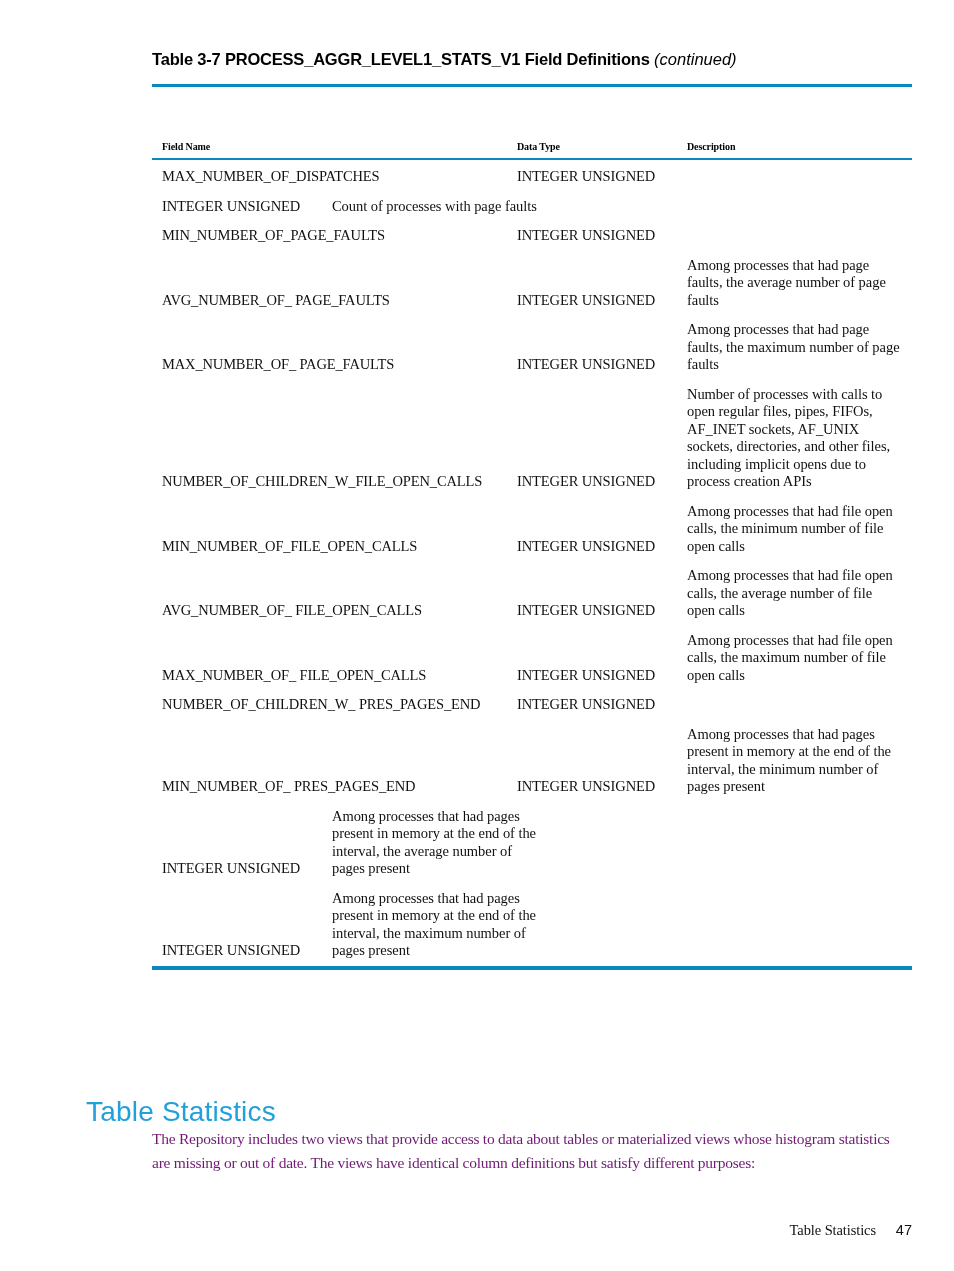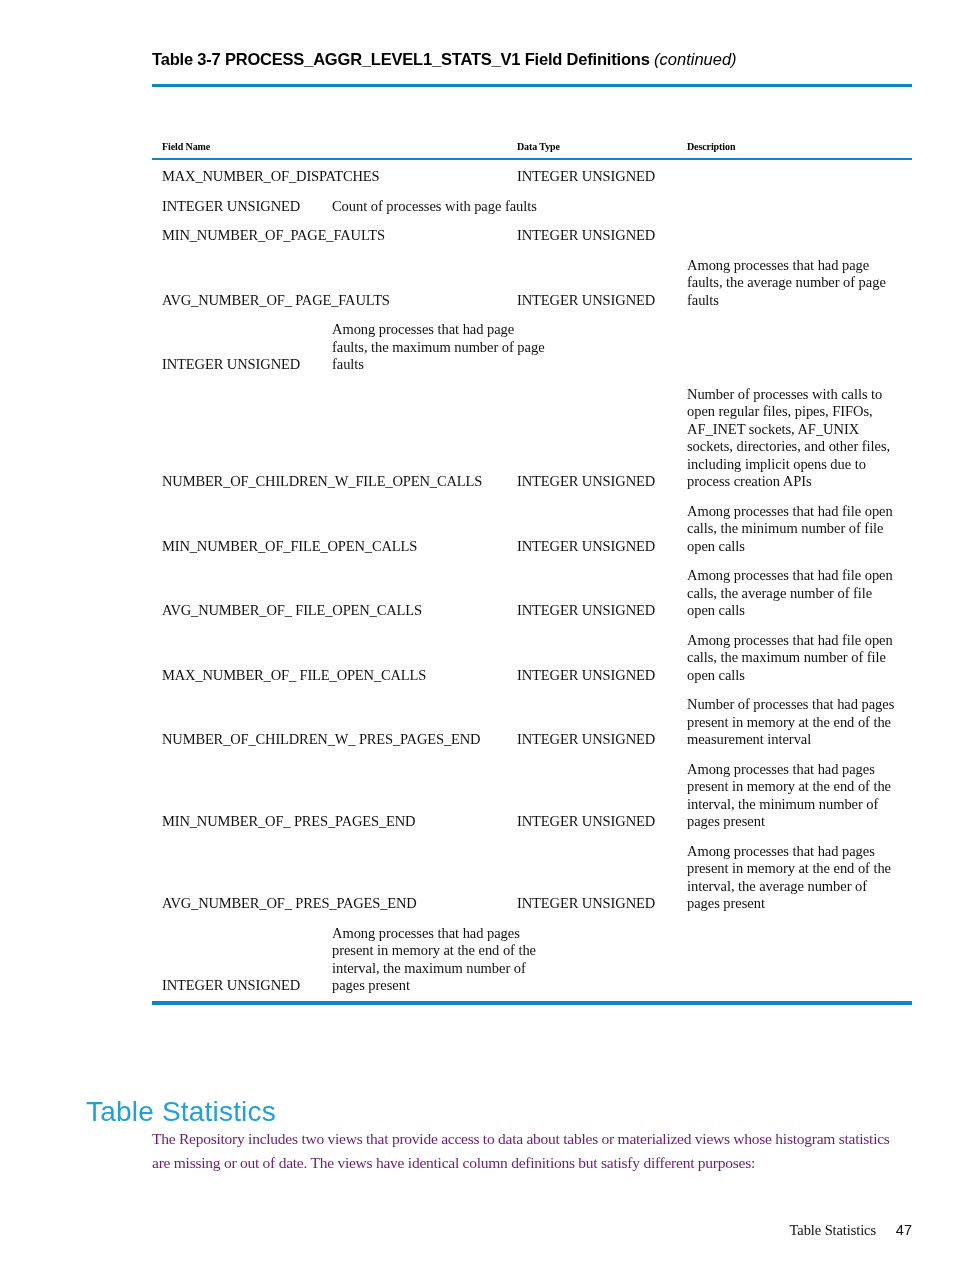--- a/index.html
+++ b/index.html
@@ -190,20 +190,21 @@
         <div class="td type col-type">INTEGER UNSIGNED</div>
       </div>
 
       <div class="trow">
         <div class="td field col-field">AVG_NUMBER_OF_ PAGE_FAULTS</div>
         <div class="td type col-type">INTEGER UNSIGNED</div>
         <div class="td desc col-desc">Among processes that had page faults, the average number of page faults</div>
       </div>
 
       <div class="trow">
+        <div class="td field col-field">MAX_NUMBER_OF_ PAGE_FAULTS</div>
         <div class="td type col-type">INTEGER UNSIGNED</div>
         <div class="td desc col-desc">Among processes that had page faults, the maximum number of page faults</div>
       </div>
 
       <div class="trow">
         <div class="td field col-field">NUMBER_OF_CHILDREN_W_FILE_OPEN_CALLS</div>
         <div class="td type col-type">INTEGER UNSIGNED</div>
         <div class="td desc col-desc">Number of processes with calls to open regular files, pipes, FIFOs, AF_INET sockets, AF_UNIX sockets, directories, and other files, including implicit opens due to process creation APIs</div>
       </div>
 
@@ -221,31 +222,29 @@
 
       <div class="trow">
         <div class="td field col-field">MAX_NUMBER_OF_ FILE_OPEN_CALLS</div>
         <div class="td type col-type">INTEGER UNSIGNED</div>
         <div class="td desc col-desc">Among processes that had file open calls, the maximum number of file open calls</div>
       </div>
 
       <div class="trow">
         <div class="td field col-field">NUMBER_OF_CHILDREN_W_ PRES_PAGES_END</div>
         <div class="td type col-type">INTEGER UNSIGNED</div>
-        <div class="td desc col-desc">Number of processes that had pages present in memory at the end of the measurement interval</div>
       </div>
 
       <div class="trow">
         <div class="td field col-field">MIN_NUMBER_OF_ PRES_PAGES_END</div>
         <div class="td type col-type">INTEGER UNSIGNED</div>
         <div class="td desc col-desc">Among processes that had pages present in memory at the end of the interval, the minimum number of pages present</div>
       </div>
 
       <div class="trow">
-        <div class="td field col-field">AVG_NUMBER_OF_ PRES_PAGES_END</div>
         <div class="td type col-type">INTEGER UNSIGNED</div>
         <div class="td desc col-desc">Among processes that had pages present in memory at the end of the interval, the average number of pages present</div>
       </div>
 
       <div class="trow" style="margin-bottom:6px;">
         <div class="td type col-type">INTEGER UNSIGNED</div>
         <div class="td desc col-desc">Among processes that had pages present in memory at the end of the interval, the maximum number of pages present</div>
       </div>
 
     </div>

